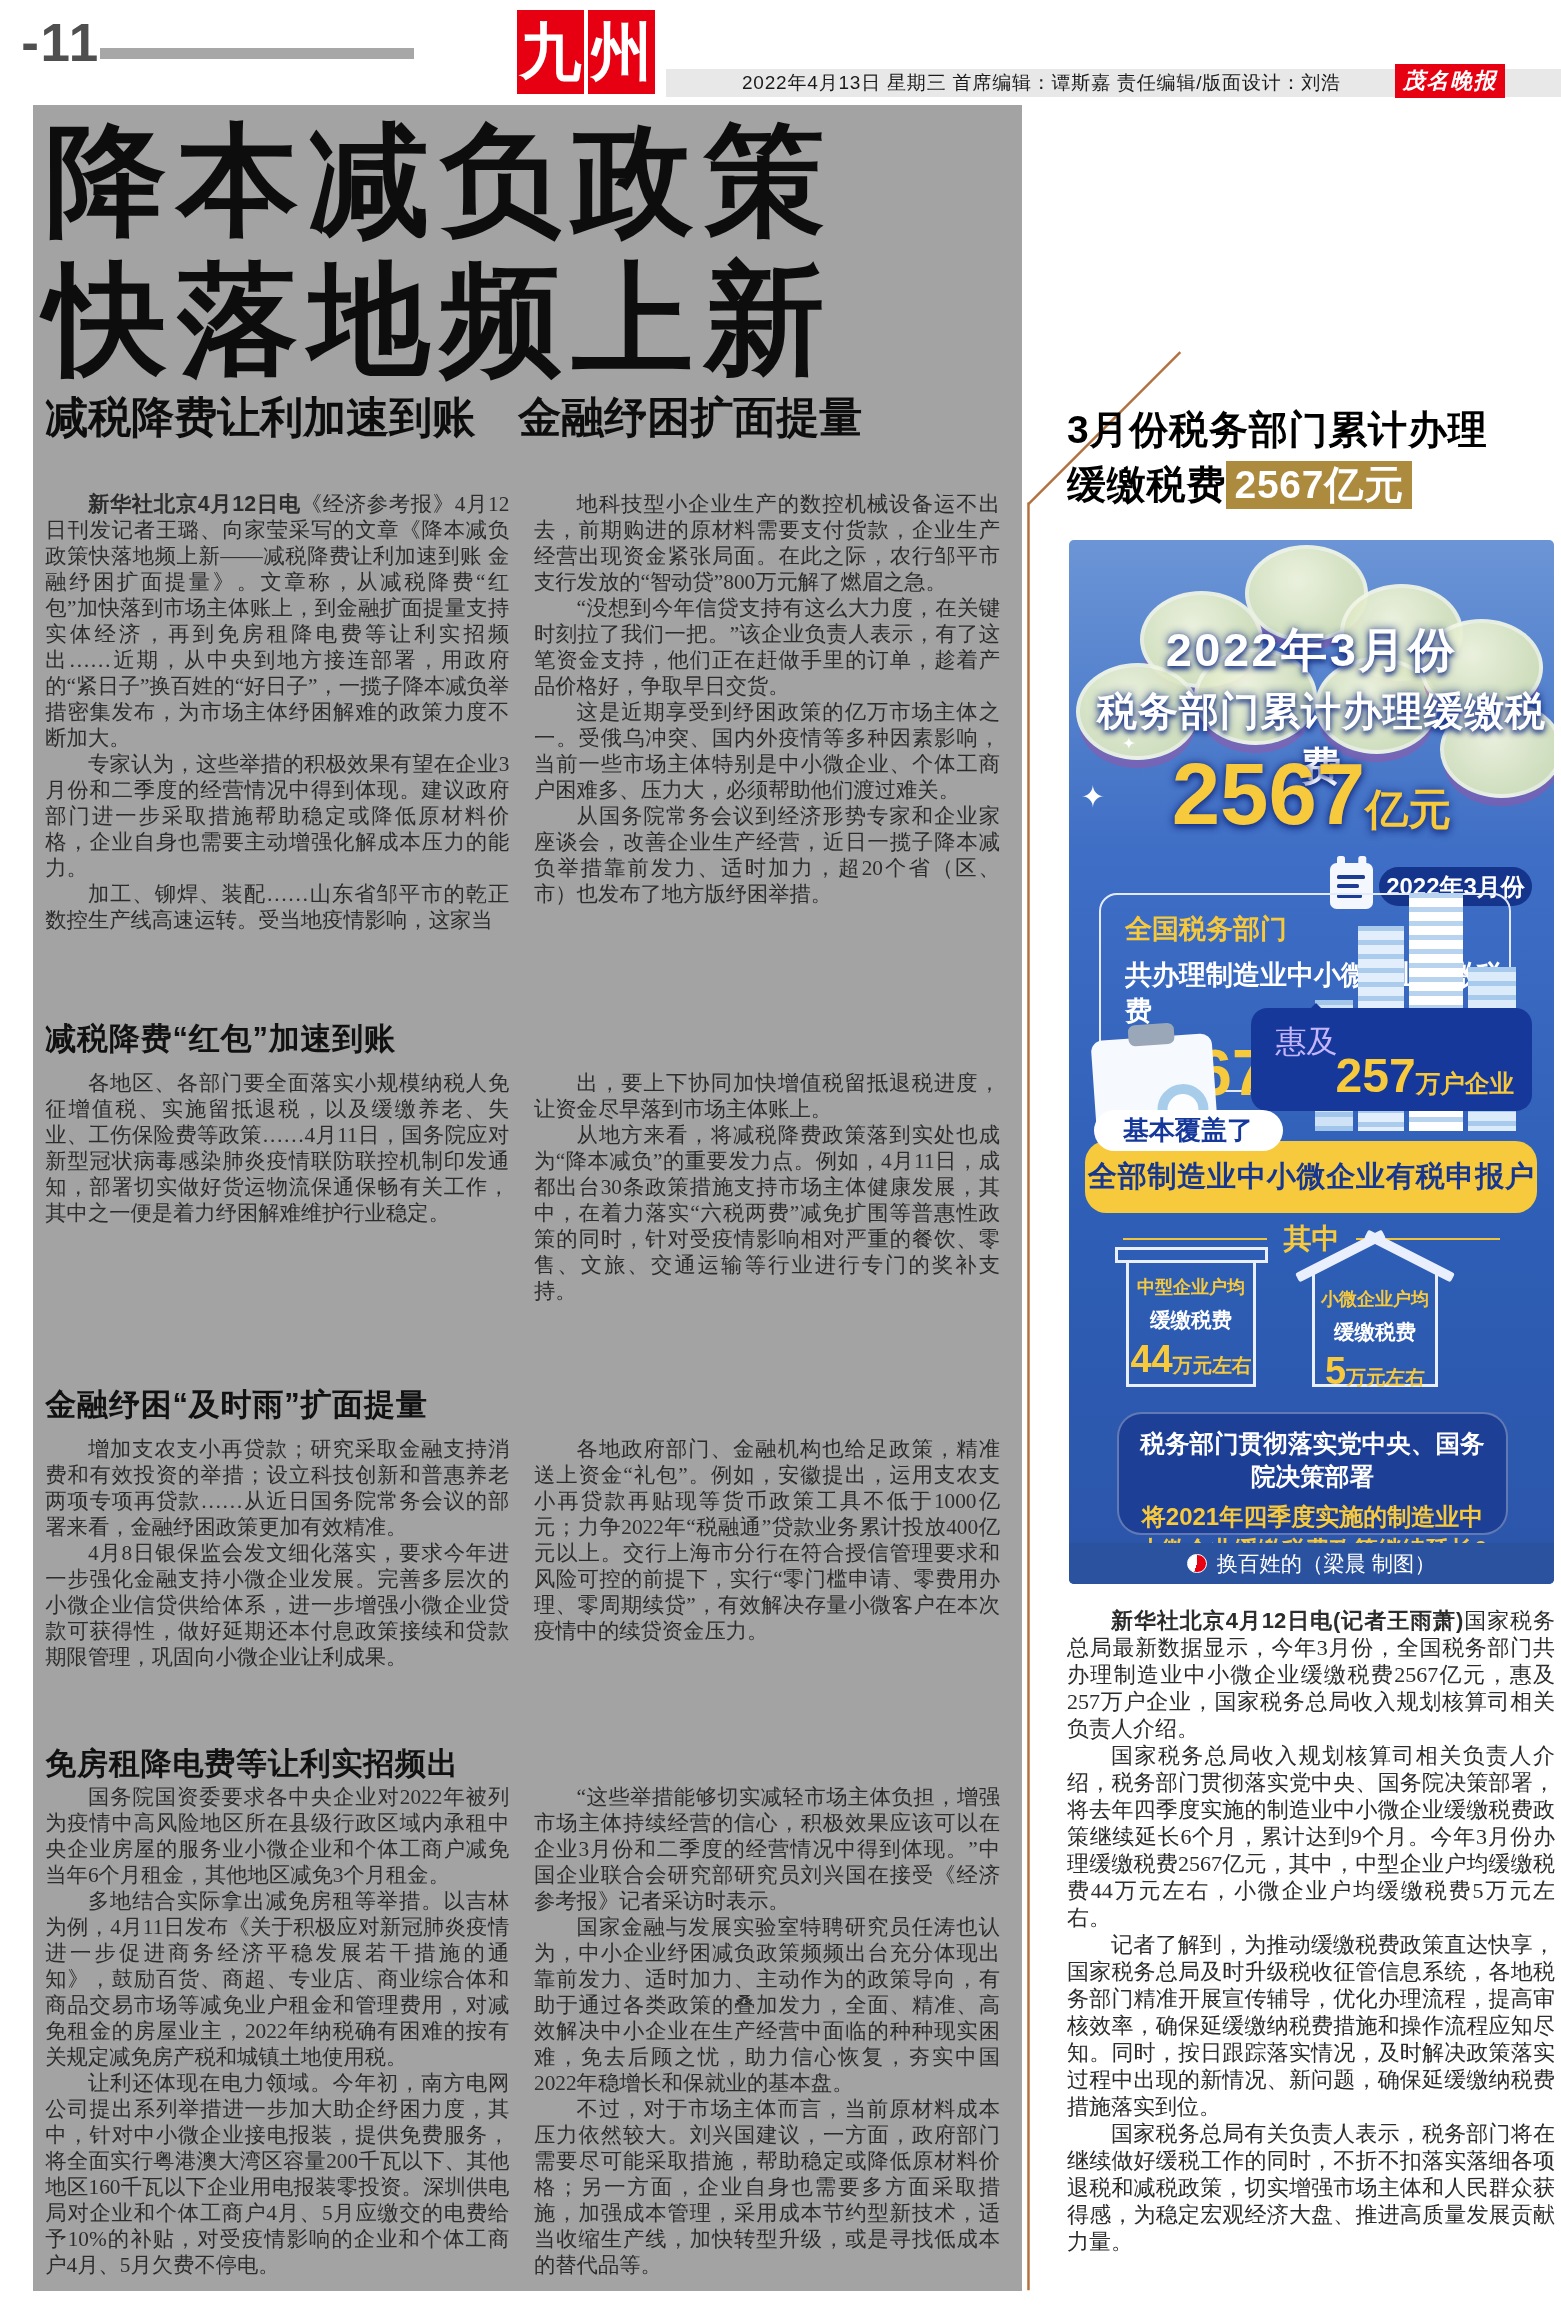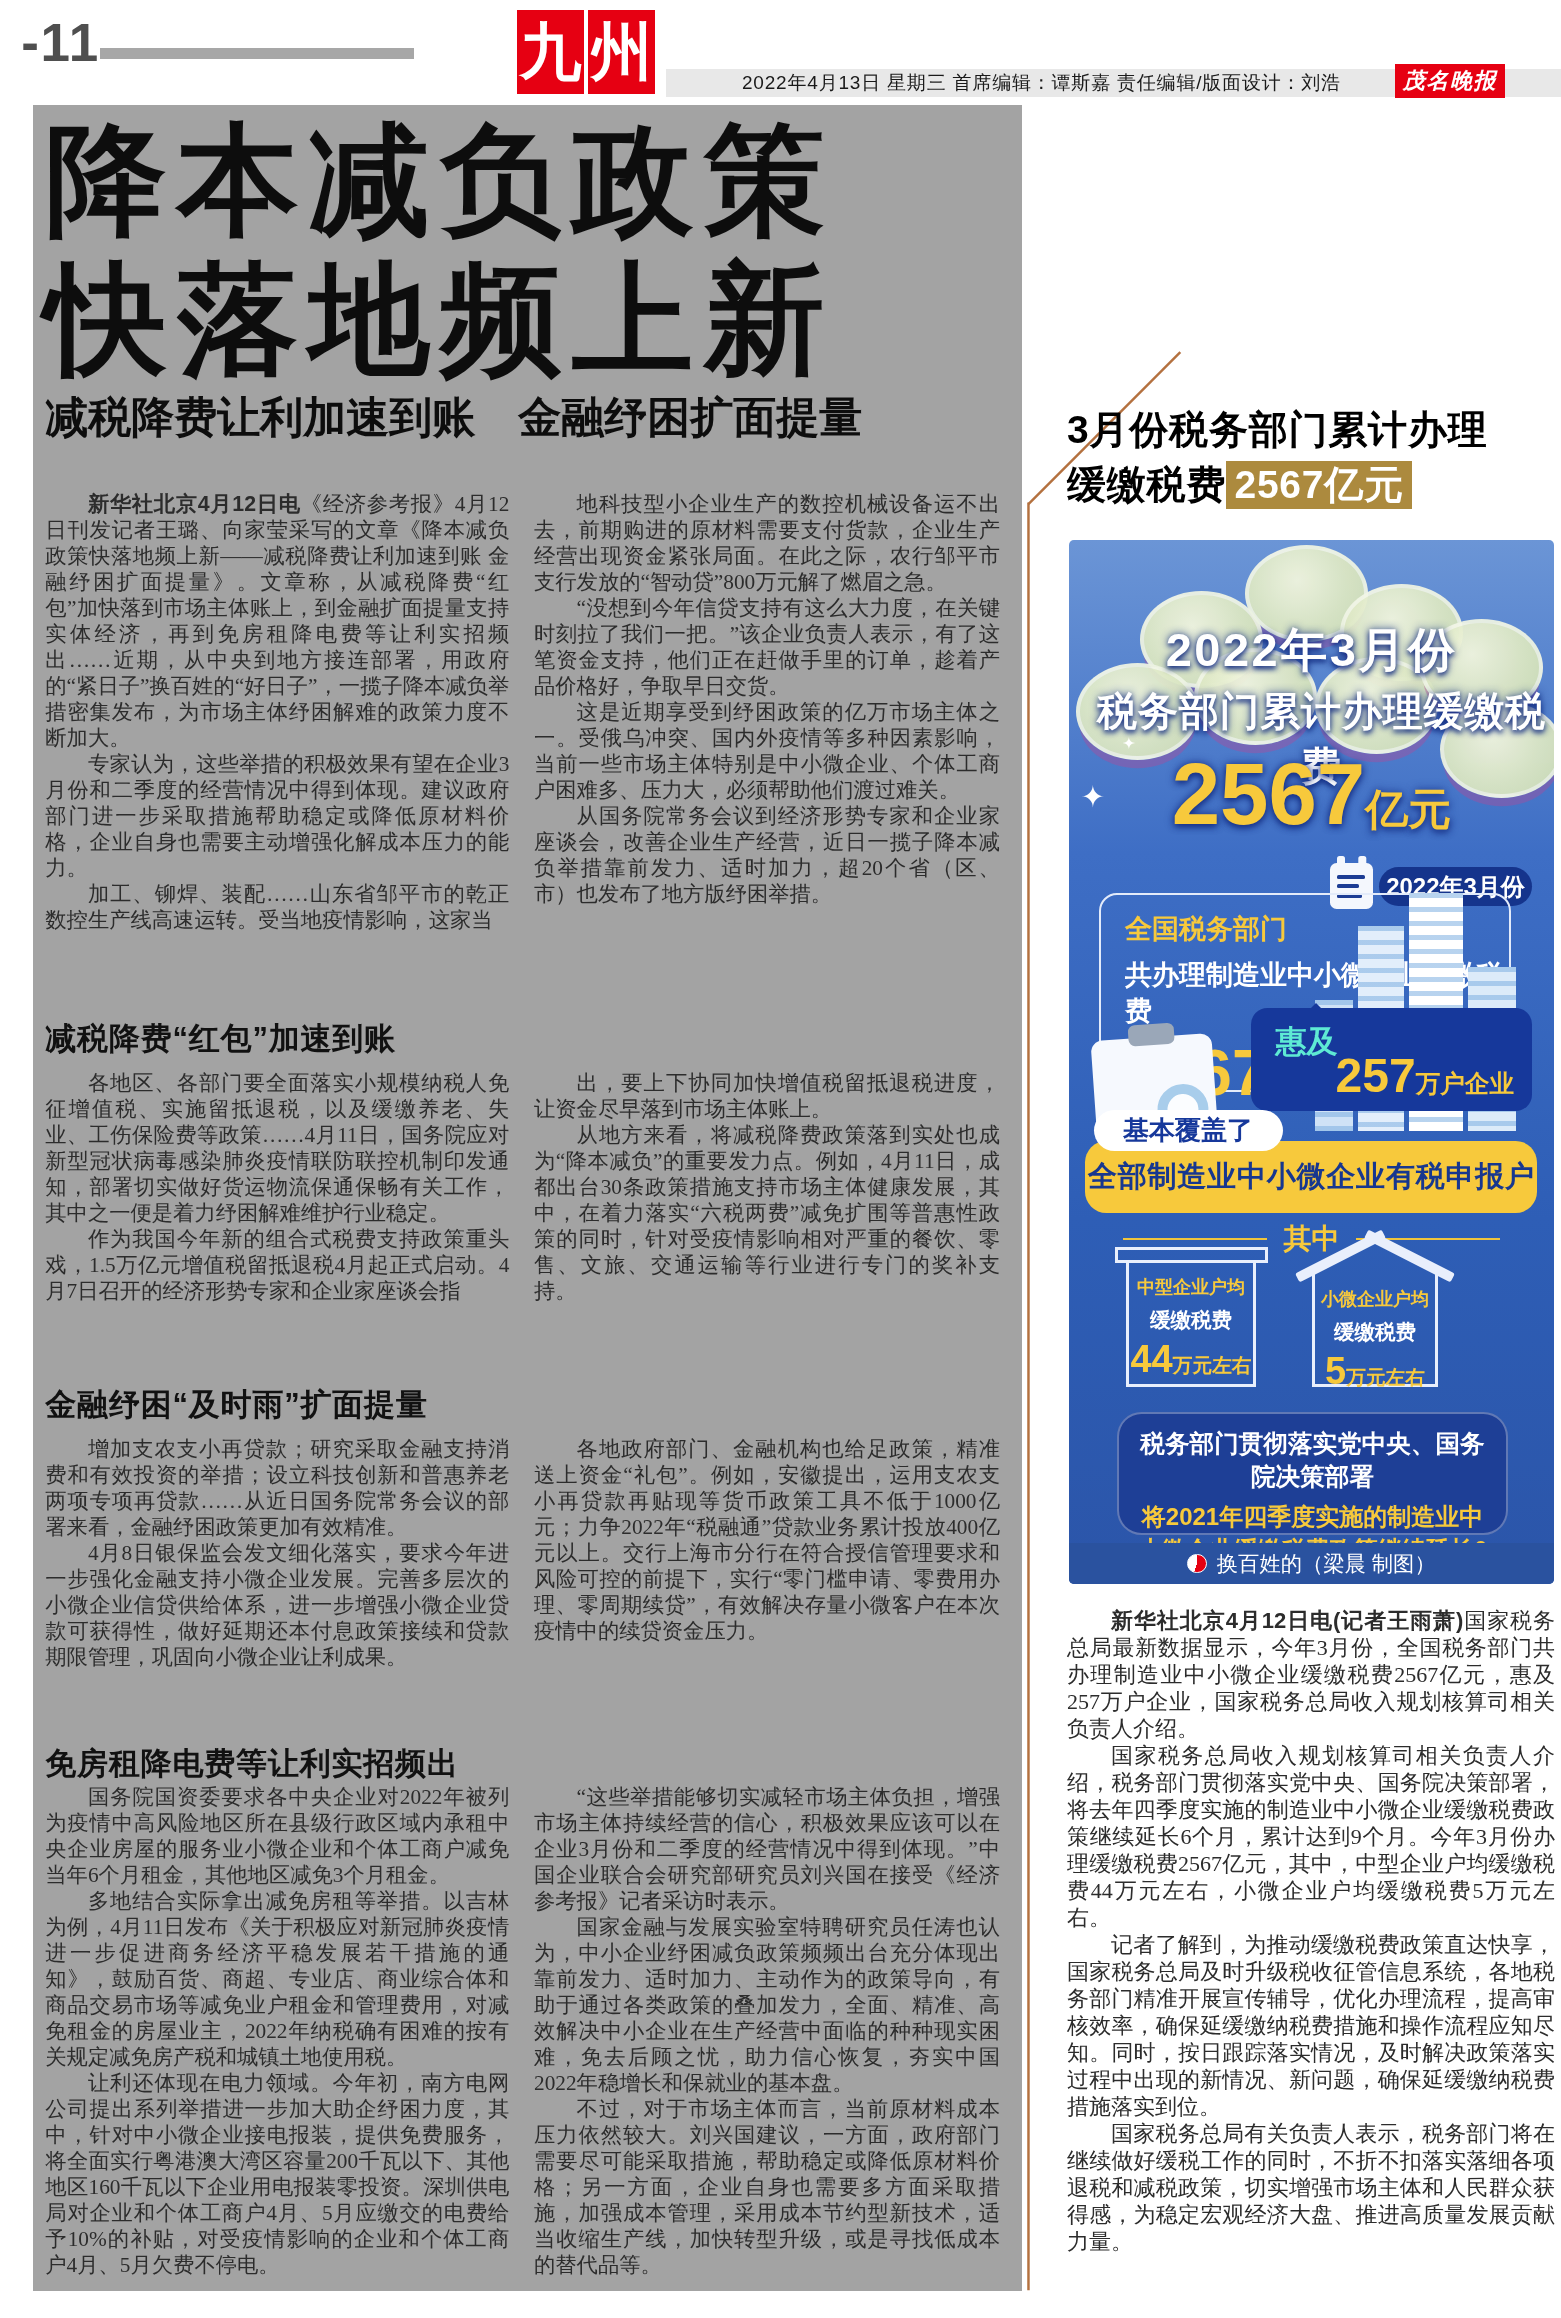--- a/index.html
+++ b/index.html
@@ -65,21 +65,21 @@
                color:#fff; font-size:24px; font-weight:700; display:flex; align-items:center; justify-content:center; }
   .ig-statbox { position:absolute; left:29.5px; top:353px; width:412px; height:199px; border:2.5px solid #e3ebfa; border-radius:18px;
                 padding:16.4px 0 0 24.6px; }
   .sb-l1 { color:#f7c93c; font-size:27px; font-weight:800; }
   .sb-l2 { color:#fff; font-size:27px; font-weight:800; margin-top:9.8px; }
   .sb-amt { margin-top:6.6px; color:#f7c93c; font-weight:900; }
   .sb-amt .num { font-size:64px; } .sb-amt .unit { font-size:31px; }
   .bld { position:absolute; bottom:0; background-image:repeating-linear-gradient(180deg, rgba(125,175,225,.55) 0 4.9px, transparent 4.9px 14px); }
   .ig-bubble { position:absolute; left:182px; top:468px; width:281px; height:103px; background:#16389b; border-radius:16.4px; z-index:3; }
   .ig-bubble::before { content:""; position:absolute; left:54px; top:-16.4px; border:11.5px solid transparent; border-bottom:11.5px solid #16389b; }
-  .bub-pre { position:absolute; left:24.6px; top:13px; color:#5eead4; font-size:31px; font-weight:700; }
+  .bub-pre { position:absolute; left:24.6px; top:13px; color:#c4b5fd; font-size:31px; font-weight:400; }
   .bub-num { position:absolute; right:18px; bottom:8.2px; color:#f7c93c; font-weight:900; }
   .bub-num .num { font-size:48px; } .bub-num .unit { font-size:24.6px; }
   .clipboard { position:absolute; left:24.6px; top:497px; width:121px; height:105px; background:#f6f9fe; border-radius:11.5px;
                transform:rotate(-4deg); z-index:2; }
   .clipboard::before { content:""; position:absolute; left:38px; top:-13px; width:46px; height:21.3px; background:#9aa7b8; border-radius:6.6px; }
   .mag { position:absolute; right:8.2px; bottom:4.9px; width:51px; height:51px; border:10.7px solid #a8cdeb; border-radius:50%; background:rgba(255,255,255,.6); }
   .mag::after { content:""; position:absolute; left:-24.6px; bottom:-9.8px; width:28px; height:11.5px; background:#a8cdeb; border-radius:5.7px; transform:rotate(35deg); }
   .ig-pill { position:absolute; left:24.6px; top:570px; width:189px; height:41px; background:#fff; border-radius:20.5px; z-index:4;
              color:#16389b; font-size:26px; font-weight:800; display:flex; align-items:center; justify-content:center; }
   .ig-banner { position:absolute; left:16.4px; top:601px; width:452px; height:72px; background:#f7c93c; border-radius:21.3px; z-index:3;
@@ -140,21 +140,20 @@
     <div class="col c-right" style="top:386px; height:460px;">
       <p class="para">地科技型小企业生产的数控机械设备运不出去，前期购进的原材料需要支付货款，企业生产经营出现资金紧张局面。在此之际，农行邹平市支行发放的“智动贷”800万元解了燃眉之急。</p>
       <p class="para">“没想到今年信贷支持有这么大力度，在关键时刻拉了我们一把。”该企业负责人表示，有了这笔资金支持，他们正在赶做手里的订单，趁着产品价格好，争取早日交货。</p>
       <p class="para">这是近期享受到纾困政策的亿万市场主体之一。受俄乌冲突、国内外疫情等多种因素影响，当前一些市场主体特别是中小微企业、个体工商户困难多、压力大，必须帮助他们渡过难关。</p>
       <p class="para">从国务院常务会议到经济形势专家和企业家座谈会，改善企业生产经营，近日一揽子降本减负举措靠前发力、适时加力，超20个省（区、市）也发布了地方版纾困举措。</p>
     </div>
 
     <div class="sec-head" style="top:913px;">减税降费“红包”加速到账</div>
     <div class="col c-left" style="top:965px;">
       <p class="para">各地区、各部门要全面落实小规模纳税人免征增值税、实施留抵退税，以及缓缴养老、失业、工伤保险费等政策……4月11日，国务院应对新型冠状病毒感染肺炎疫情联防联控机制印发通知，部署切实做好货运物流保通保畅有关工作，其中之一便是着力纾困解难维护行业稳定。</p>
-      <p class="para">作为我国今年新的组合式税费支持政策重头戏，1.5万亿元增值税留抵退税4月起正式启动。4月7日召开的经济形势专家和企业家座谈会指</p>
     </div>
     <div class="col c-right" style="top:965px;">
       <p class="para">出，要上下协同加快增值税留抵退税进度，让资金尽早落到市场主体账上。</p>
       <p class="para">从地方来看，将减税降费政策落到实处也成为“降本减负”的重要发力点。例如，4月11日，成都出台30条政策措施支持市场主体健康发展，其中，在着力落实“六税两费”减免扩围等普惠性政策的同时，针对受疫情影响相对严重的餐饮、零售、文旅、交通运输等行业进行专门的奖补支持。</p>
     </div>
 
     <div class="sec-head" style="top:1279px;">金融纾困“及时雨”扩面提量</div>
     <div class="col c-left" style="top:1331px;">
       <p class="para">增加支农支小再贷款；研究采取金融支持消费和有效投资的举措；设立科技创新和普惠养老两项专项再贷款……从近日国务院常务会议的部署来看，金融纾困政策更加有效精准。</p>
       <p class="para">4月8日银保监会发文细化落实，要求今年进一步强化金融支持小微企业发展。完善多层次的小微企业信贷供给体系，进一步增强小微企业贷款可获得性，做好延期还本付息政策接续和贷款期限管理，巩固向小微企业让利成果。</p>

